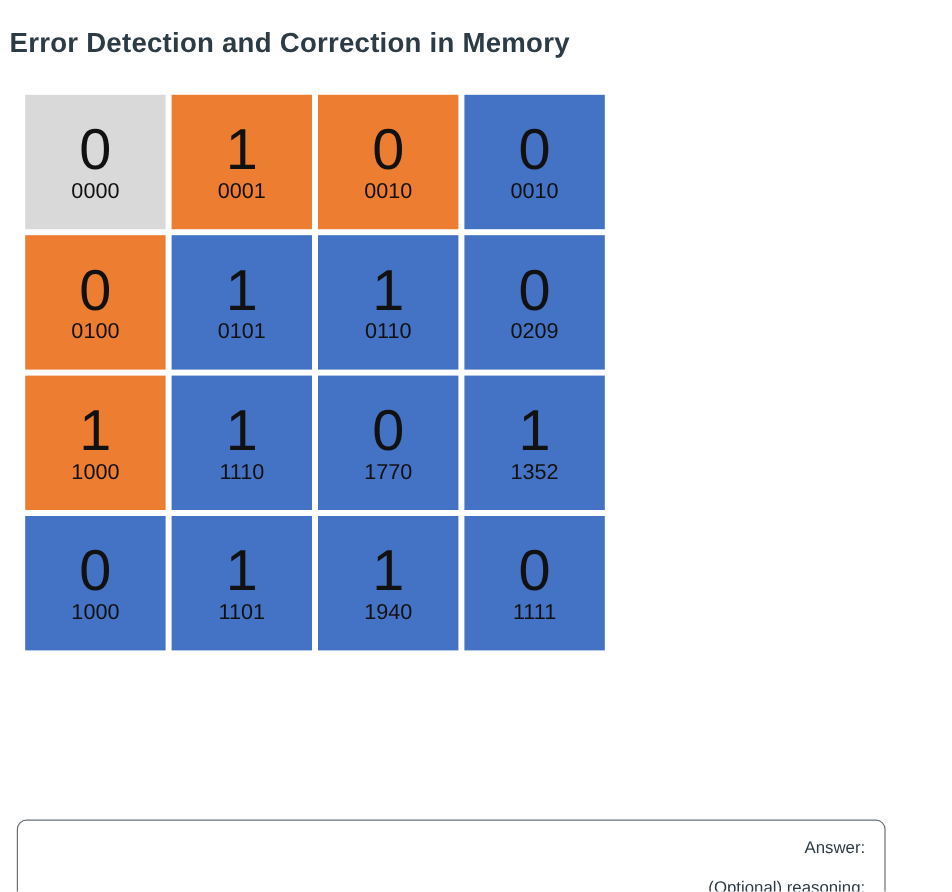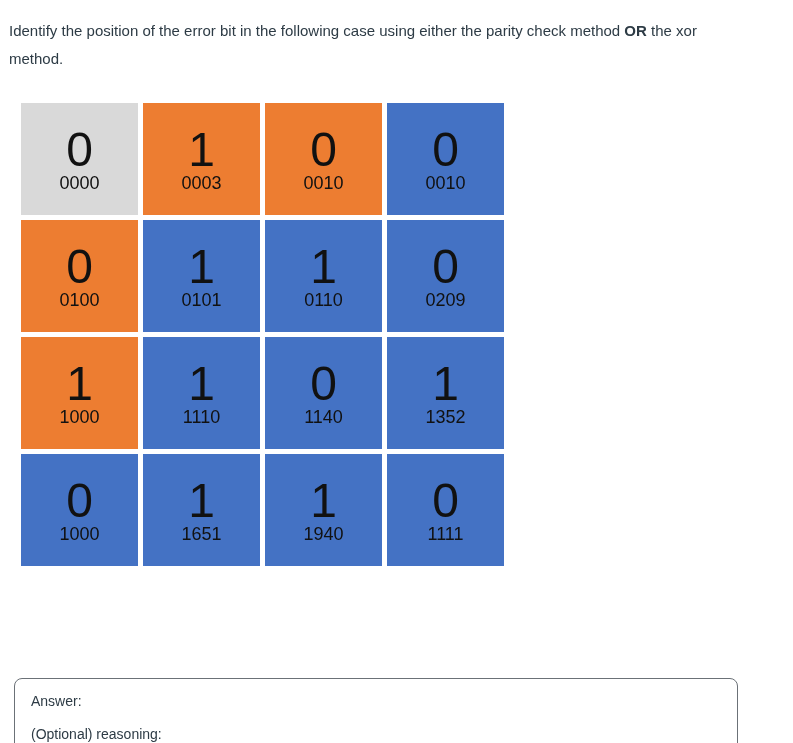--- a/index.html
+++ b/index.html
@@ -63,39 +63,39 @@
     width: 724px;
     height: 140px;
     border: 1px solid #6b7177;
     border-radius: 8px;
     box-sizing: border-box;
     background: #ffffff;
     padding: 15px 16px;
     font-size: 14px;
     color: #2d3b45;
   }
-  .answer-box .line { line-height: 15px; }
+  .answer-box .line { line-height: 15px; text-align: right; }
   .answer-box .line + .line { margin-top: 18px; }
 </style>
 </head>
 <body>
 
 <div class="page">
 
+  <h1 class="page-title">Error Detection and Correction in Memory</h1>
 
-  <p class="instructions"><span>Identify the position of the error bit in the following case using either the parity check method </span><span class="bold">OR</span><span> the xor method.</span></p>
 
   <div class="memory-grid" id="memory-grid">
       <div class="cell" style="background: rgb(217, 217, 217);">
     <div class="bit">0</div>
     <div class="addr">0000</div>
   </div>
       <div class="cell" style="background: rgb(237, 125, 49);">
     <div class="bit">1</div>
-    <div class="addr">0003</div>
+    <div class="addr">0001</div>
   </div>
       <div class="cell" style="background: rgb(237, 125, 49);">
     <div class="bit">0</div>
     <div class="addr">0010</div>
   </div>
       <div class="cell" style="background: rgb(68, 114, 196);">
     <div class="bit">0</div>
     <div class="addr">0010</div>
   </div>
       <div class="cell" style="background: rgb(237, 125, 49);">
@@ -117,33 +117,33 @@
       <div class="cell" style="background: rgb(237, 125, 49);">
     <div class="bit">1</div>
     <div class="addr">1000</div>
   </div>
       <div class="cell" style="background: rgb(68, 114, 196);">
     <div class="bit">1</div>
     <div class="addr">1110</div>
   </div>
       <div class="cell" style="background: rgb(68, 114, 196);">
     <div class="bit">0</div>
-    <div class="addr">1140</div>
+    <div class="addr">1770</div>
   </div>
       <div class="cell" style="background: rgb(68, 114, 196);">
     <div class="bit">1</div>
     <div class="addr">1352</div>
   </div>
       <div class="cell" style="background: rgb(68, 114, 196);">
     <div class="bit">0</div>
     <div class="addr">1000</div>
   </div>
       <div class="cell" style="background: rgb(68, 114, 196);">
     <div class="bit">1</div>
-    <div class="addr">1651</div>
+    <div class="addr">1101</div>
   </div>
       <div class="cell" style="background: rgb(68, 114, 196);">
     <div class="bit">1</div>
     <div class="addr">1940</div>
   </div>
       <div class="cell" style="background: rgb(68, 114, 196);">
     <div class="bit">0</div>
     <div class="addr">1111</div>
   </div>
     </div>

